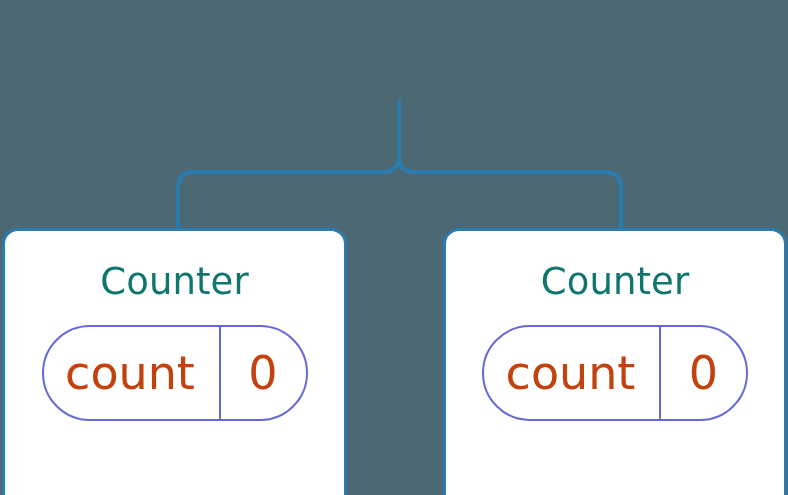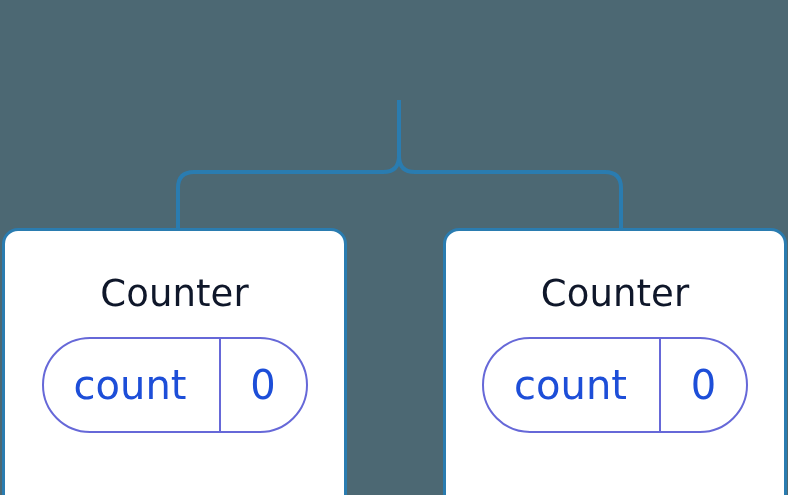--- a/index.html
+++ b/index.html
@@ -60,44 +60,44 @@
   }
   #node-child-0 {
     left: 2px;
     width: 345px;
   }
   #node-child-1 {
     left: 443px;
     width: 344px;
   }
   .child-card .node-title {
-    margin-top: 44px;
+    margin-top: 32px;
     font-size: 37px;
-    color: #0f172a;
+    color: #0f766e;
     line-height: 1;
     letter-spacing: 0.1px;
   }
   .state-pill {
     position: relative;
     box-sizing: border-box;
     margin-top: 25px;
     width: 266px;
     height: 96px;
     border: 2px solid #6668d8;
     border-radius: 48px;
     background: #ffffff;
     display: flex;
     align-items: stretch;
   }
   .pill-key, .pill-value {
     display: flex;
     align-items: center;
     justify-content: center;
-    font-size: 40px;
-    color: #1d4ed8;
+    font-size: 46px;
+    color: #c2410c;
     line-height: 1;
   }
   .pill-key {
     width: 175px;
     padding-right: 2px;
     box-sizing: border-box;
   }
   .pill-divider {
     width: 2px;
     background: #6668d8;

